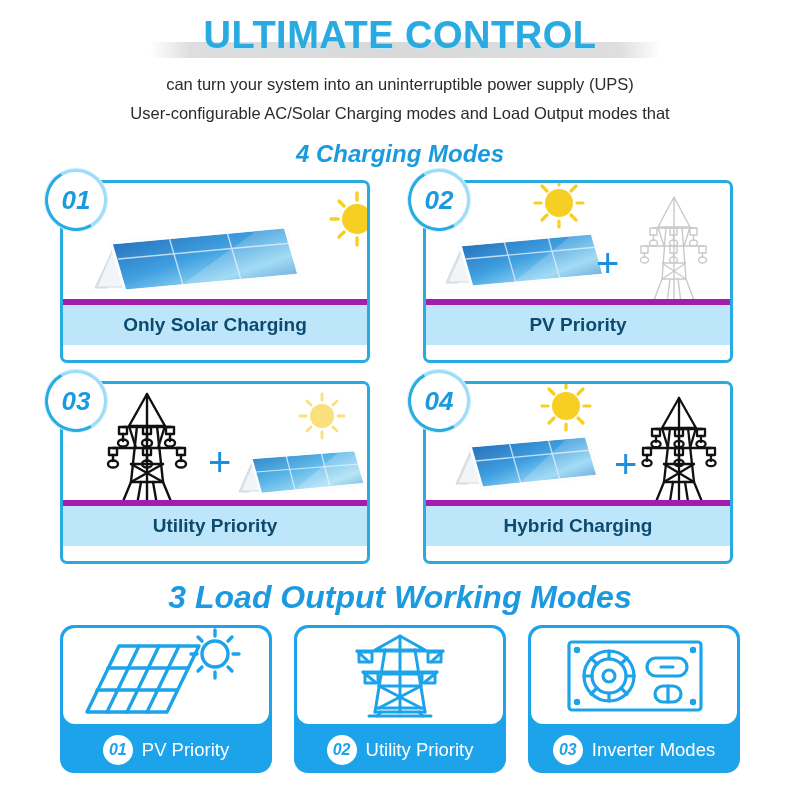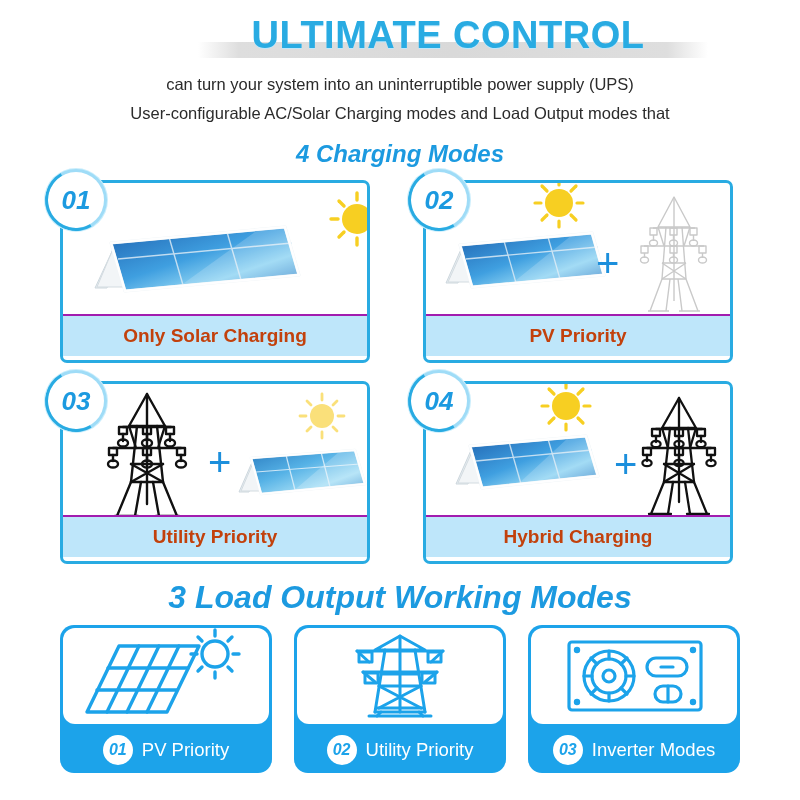--- a/index.html
+++ b/index.html
@@ -6,21 +6,21 @@
   body{
     width:800px;height:800px;
     background:#ffffff;
     font-family:"Liberation Sans", sans-serif;
     overflow:hidden;
     position:relative;
   }
   .page{position:relative;width:800px;height:800px;}
 
   
-  .title-wrap{position:absolute;left:0;top:14px;width:636px;height:48px;margin-left:48px;}
+  .title-wrap{position:absolute;left:0;top:14px;width:636px;height:48px;}
   .title-band{
     position:absolute;left:150px;top:28px;width:510px;height:16px;
     background:linear-gradient(to right,#ffffff 0%,#dedede 8%,#d9d9d9 50%,#dedede 92%,#ffffff 100%);
   }
   .title{
     position:absolute;left:0;top:0;width:800px;
     text-align:center;
     font-size:38px;font-weight:bold;
     letter-spacing:0.5px;
     color:#29ABE2;
@@ -45,25 +45,25 @@
   .card{
     position:absolute;
     border:3px solid #29ABE2;
     border-radius:7px;
     background:#fff;
     box-sizing:border-box;
     overflow:hidden;
   }
   .card .art{position:absolute;left:0;top:0;right:0;bottom:40px;}
   .card .foot{
-    position:absolute;left:0;right:0;bottom:4px;height:40px;
+    position:absolute;left:0;right:0;bottom:15px;height:40px;
     background:#BEE6FA;
-    border-top:2px solid #a21caf;
+    border-top:6px solid #a21caf;
     display:flex;align-items:center;justify-content:center;
-    color:#c2410c;font-size:19px;font-weight:bold;
+    color:#0c4a6e;font-size:19px;font-weight:bold;
     font-family:"Liberation Sans", sans-serif;
   }
   .badge{
     position:absolute;
     width:56px;height:56px;border-radius:50%;
     background:#ffffff;
     box-sizing:border-box;
     display:flex;align-items:center;justify-content:center;
     color:#1C9AE0;font-size:26px;font-weight:bold;font-style:italic;
     font-family:"Liberation Sans", sans-serif;

